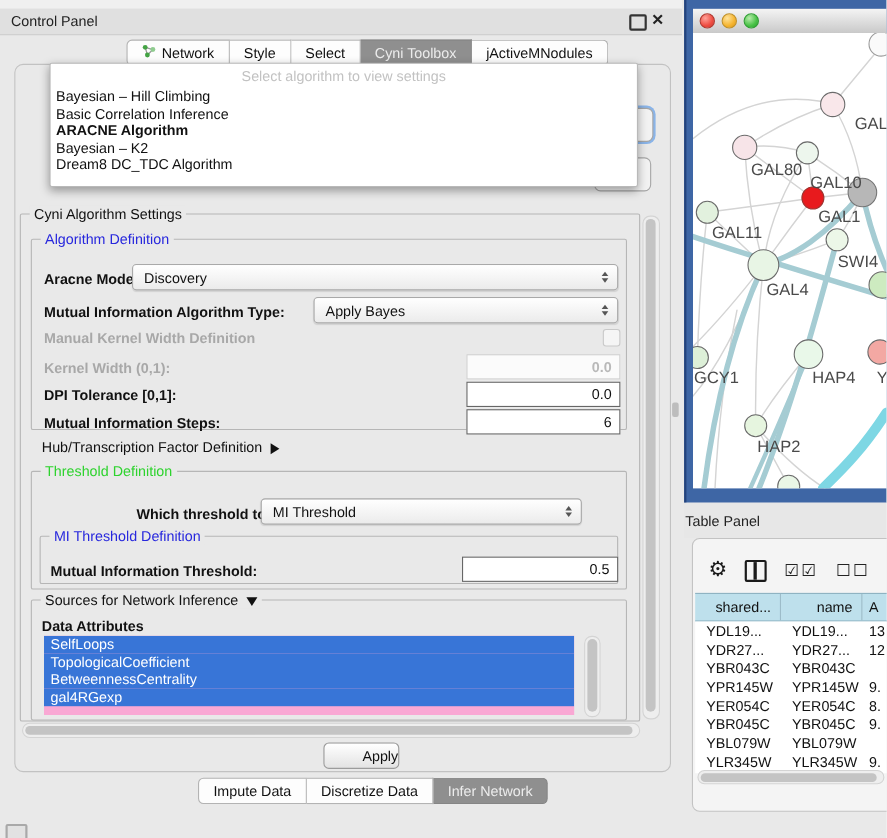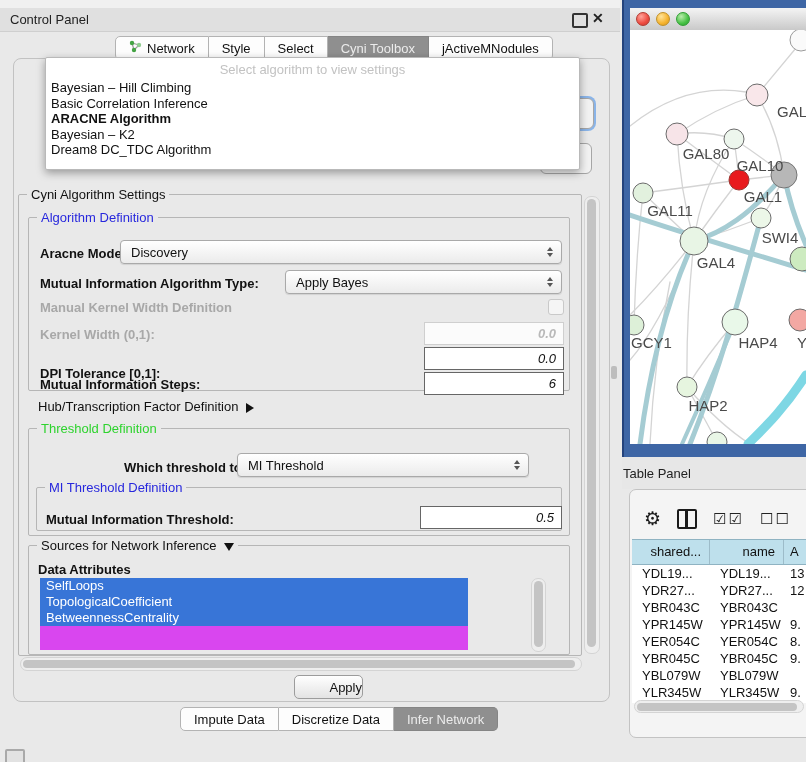--- a/index.html
+++ b/index.html
@@ -47,32 +47,32 @@
 
   
   .combo{background:linear-gradient(#ffffff,#ebebeb);border:1px solid #a9a9a9;border-radius:4px;
          height:24px;display:flex;align-items:center;padding:0 24px 0 10px;box-sizing:border-box;
          box-shadow:0 1px 1px rgba(0,0,0,.1);}
   .stp{position:absolute;right:8px;top:50%;transform:translateY(-50%);display:flex;flex-direction:column;gap:2px;}
   .stp i{display:block;width:0;height:0;border-left:3.5px solid transparent;border-right:3.5px solid transparent;}
   .stp .up{border-bottom:4px solid #555;}
   .stp .dn{border-top:4px solid #555;}
   .field{background:#fff;border:1px solid #666;height:23px;box-sizing:border-box;display:flex;
-         align-items:center;justify-content:flex-end;padding:0 7px;font-style:italic;}
+         align-items:center;justify-content:flex-end;padding:0 7px;}
   .field.dis{background:#fbfbfb;border:1px solid #cfcfcf;color:#b9b9b9;}
   .cb{width:14px;height:14px;border:1px solid #c9c9c9;border-radius:3px;background:#f5f5f5;}
   .tri-right{display:inline-block;width:0;height:0;border-top:5.5px solid transparent;
              border-bottom:5.5px solid transparent;border-left:8px solid #111;margin-left:8px;
              vertical-align:middle;}
   .tri-down{display:inline-block;width:0;height:0;border-left:5.5px solid transparent;
             border-right:5.5px solid transparent;border-top:8px solid #111;margin-left:7px;
             vertical-align:middle;}
 
   
-  #attr-list{left:40px;top:578px;width:428px;height:72px;background:#d946ef;overflow:hidden;}
+  #attr-list{left:40px;top:578px;width:482px;height:72px;background:#f9a8d4;overflow:hidden;}
   .attr-item{height:16px;line-height:16px;padding-left:6px;color:#fff;background:#3875d7;white-space:nowrap;}
   .sb-v{background:#eeeeee;border:1px solid #d4d4d4;border-radius:7px;}
   .sb-v .th{position:absolute;left:1.5px;top:2px;width:9px;border-radius:6px;background:#c4c4c4;}
   .sb-h{background:#eeeeee;border:1px solid #d4d4d4;border-radius:7px;}
   .sb-h .th{position:absolute;top:1.5px;left:2px;height:8px;border-radius:6px;background:#c4c4c4;}
 
   .apply-btn{left:270px;top:675px;width:67px;height:22px;border:1px solid #9c9c9c;border-radius:5px;
              background:linear-gradient(#ffffff,#e3e3e3);display:flex;align-items:center;justify-content:flex-end;margin-left:24px;}
 
   .bl-icon{left:5px;top:749px;width:16px;height:13px;border:2px solid #a9a9a9;border-radius:2px;background:#e2e2e2;}
@@ -184,21 +184,21 @@
         <i class="up"></i>
         <i class="dn"></i>
       </span>
   </div>
   <div class="abs dis" style="left:40px;top:300px;">Manual Kernel Width Definition</div>
   <div class="abs cb" style="left:548px;top:299px;"></div>
   <div class="abs dis" style="left:40px;top:327px;">Kernel Width (0,1):</div>
   <div class="abs field dis" style="left:424px;top:322px;width:140px;">
     <span>0.0</span>
   </div>
-  <div class="abs b" style="left:40px;top:352px;margin-top:14px;">DPI Tolerance [0,1]:</div>
+  <div class="abs b" style="left:40px;top:352px;">DPI Tolerance [0,1]:</div>
   <div class="abs field" style="left:424px;top:347px;width:140px;">
     <span>0.0</span>
   </div>
   <div class="abs b" style="left:40px;top:377px;">Mutual Information Steps:</div>
   <div class="abs field" style="left:424px;top:372px;width:140px;">
     <span>6</span>
   </div>
 
   <div class="abs" style="left:38px;top:399px;">
     <span>Hub/Transcription Factor Definition</span><span class="tri-right"></span>
@@ -224,20 +224,21 @@
   </div>
 
   <div class="abs grp" style="left:28px;top:545px;width:540px;height:108px;">
     <span class="grp-title"><span>Sources for Network Inference</span><span class="tri-down"></span></span>
   </div>
   <div class="abs b" style="left:38px;top:562px;">Data Attributes</div>
   <div class="abs" id="attr-list">
       <div class="attr-item">SelfLoops</div>
       <div class="attr-item">TopologicalCoefficient</div>
       <div class="attr-item">BetweennessCentrality</div>
+      <div class="attr-item">gal4RGexp</div>
     </div>
   <div class="abs sb-v" style="left:531px;top:578px;width:13px;height:72px;">
       <span class="th" style="height:66px;"></span>
     </div>
 
   <div class="abs sb-v" style="left:584px;top:196px;width:14px;height:456px;">
       <span class="th" style="height:448px;"></span>
     </div>
   <div class="abs sb-h" style="left:20px;top:657px;width:560px;height:12px;">
       <span class="th" style="width:552px;"></span>

